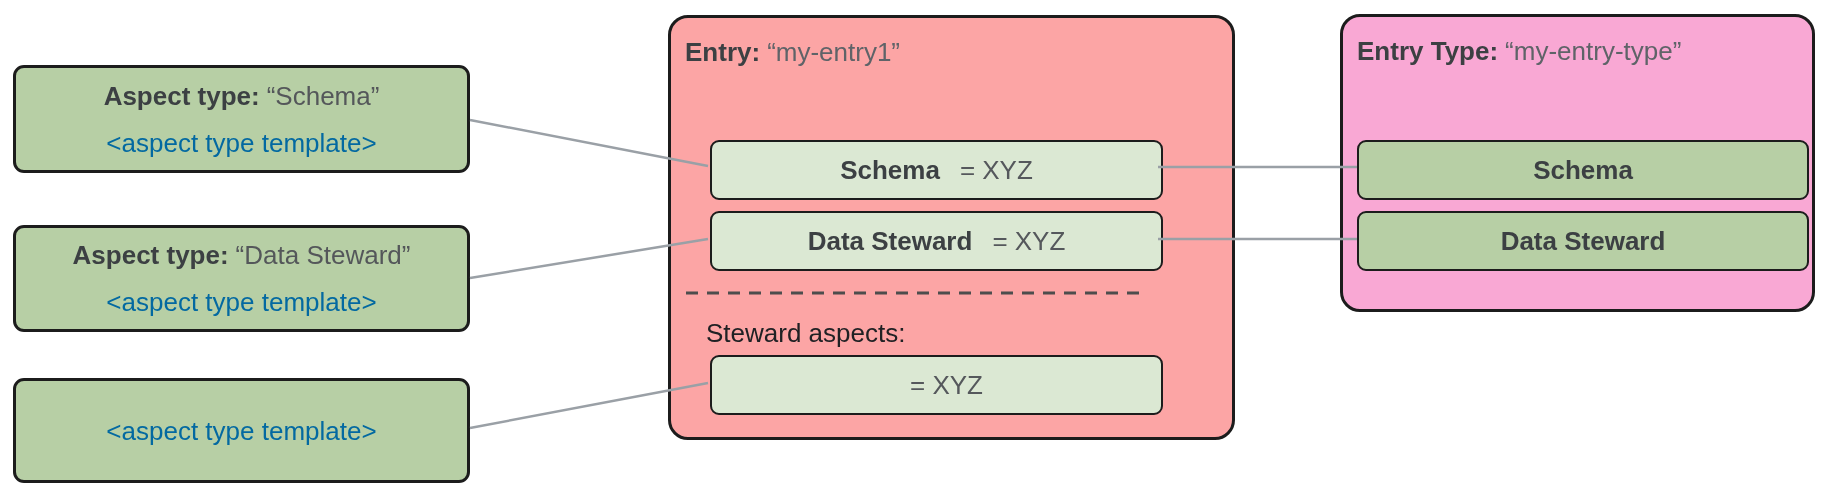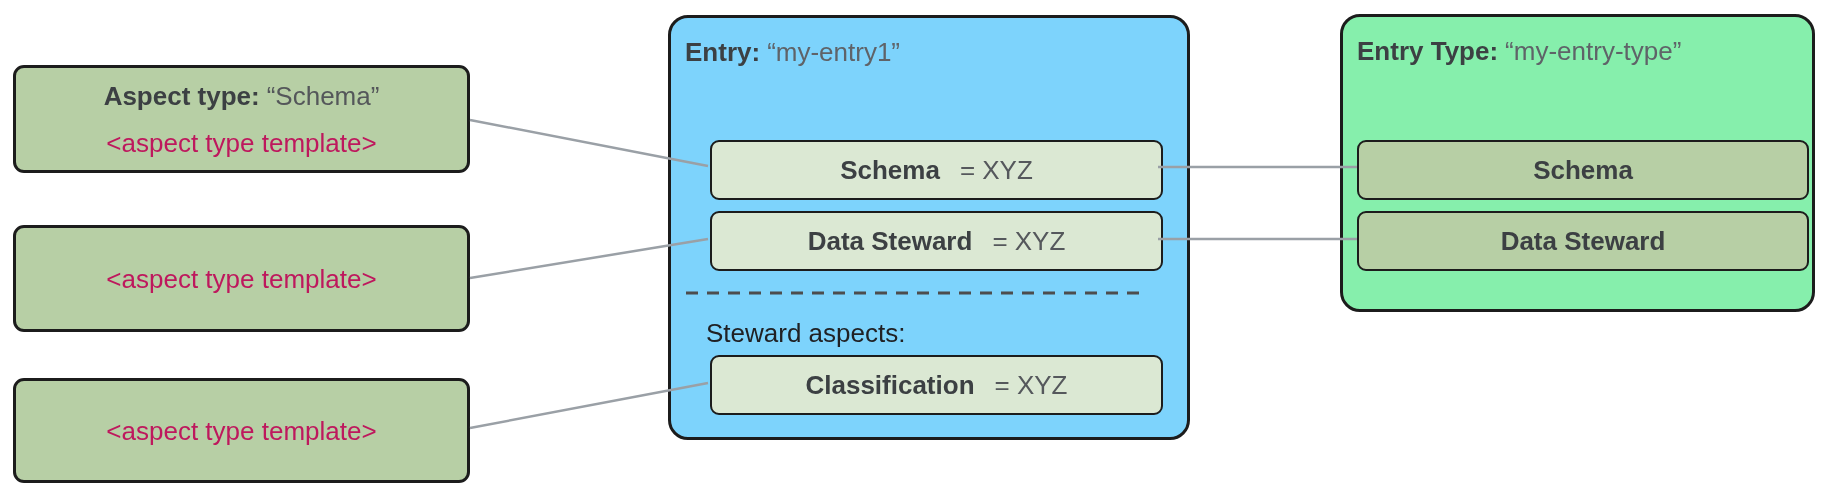--- a/index.html
+++ b/index.html
@@ -11,29 +11,29 @@
   
   .atype{
     position:absolute;left:13px;width:457px;
     background:#b7cfa5;border:3px solid #1c1c1c;border-radius:11px;
     box-sizing:border-box;
     display:flex;flex-direction:column;justify-content:center;align-items:center;
     gap:17px;font-size:26px;line-height:30px;color:#54575a;
   }
   .atype .row{white-space:nowrap;}
   .atype .b{font-weight:bold;color:#3c4043;margin-right:7px;}
-  .atype .tmpl{color:#be185d;}
+  .atype .tmpl{color:#0369a1;}
   #atype-0{top:65px;height:108px;}
   #atype-1{top:225px;height:107px;}
   #atype-2{top:378px;height:105px;}
 
   
   .entry-box{
-    position:absolute;left:668px;top:15px;width:522px;height:425px;
-    background:#7dd3fc;border:3px solid #1c1c1c;border-radius:20px;
+    position:absolute;left:668px;top:15px;width:567px;height:425px;
+    background:#fca5a5;border:3px solid #1c1c1c;border-radius:20px;
     box-sizing:border-box;
   }
   .box-title{
     position:absolute;left:14px;top:19px;font-size:26px;line-height:30px;white-space:nowrap;
   }
   .box-title .b{font-weight:bold;color:#3c4043;margin-right:7px;}
   .box-title .v{color:#5f6368;}
   .section-label{
     position:absolute;font-size:26px;line-height:30px;color:#202124;white-space:nowrap;
   }
@@ -48,21 +48,21 @@
   }
   .aspect-item .b{font-weight:bold;color:#3c4043;}
   .aspect-item .v{color:#55585c;margin-left:20px;}
   #entry-aspect-0{top:122px;}
   #entry-aspect-1{top:193px;}
   #entry-aspect-2{top:337px;}
 
   
   .etype-box{
     position:absolute;left:1340px;top:14px;width:475px;height:298px;
-    background:#86efac;border:3px solid #1c1c1c;border-radius:20px;
+    background:#f9a8d4;border:3px solid #1c1c1c;border-radius:20px;
     box-sizing:border-box;
   }
   .etype-box .req-label{left:14px;top:81px;}
   .etype-item{
     position:absolute;left:14px;width:452px;height:60px;
     background:#b7cfa5;border:2.5px solid #1c1c1c;border-radius:9px;
     box-sizing:border-box;
     display:flex;justify-content:center;align-items:center;
     font-size:26px;font-weight:bold;color:#3c4043;white-space:nowrap;
   }
@@ -79,20 +79,21 @@
 <body>
 
 <div class="canvas">
 
   <div class="atype" id="atype-0">
     <div class="row"><span class="b">Aspect type:</span><span class="v">“Schema”</span></div>
     <div class="row tmpl">&lt;aspect type template&gt;</div>
   </div>
 
   <div class="atype" id="atype-1">
+    <div class="row"><span class="b">Aspect type:</span><span class="v">“Data Steward”</span></div>
     <div class="row tmpl">&lt;aspect type template&gt;</div>
   </div>
 
   <div class="atype" id="atype-2">
     <div class="row tmpl">&lt;aspect type template&gt;</div>
   </div>
 
   <div class="entry-box">
     <div class="box-title"><span class="b">Entry:</span><span class="v">“my-entry1”</span></div>
 
@@ -101,21 +102,20 @@
         <span class="v">= XYZ</span>
     </div>
     <div class="aspect-item" id="entry-aspect-1">
       <span class="b">Data Steward</span>
         <span class="v">= XYZ</span>
     </div>
 
     <div class="section-label opt-label">Steward aspects:</div>
 
     <div class="aspect-item" id="entry-aspect-2">
-      <span class="b">Classification</span>
         <span class="v">= XYZ</span>
     </div>
   </div>
 
   <div class="etype-box">
     <div class="box-title"><span class="b">Entry Type:</span><span class="v">“my-entry-type”</span></div>
 
     <div class="etype-item" id="etype-aspect-0">
       <span>Schema</span>
     </div>

